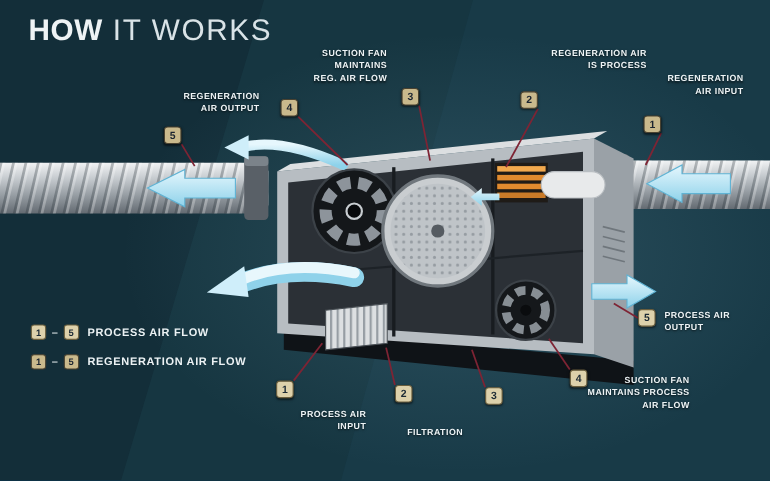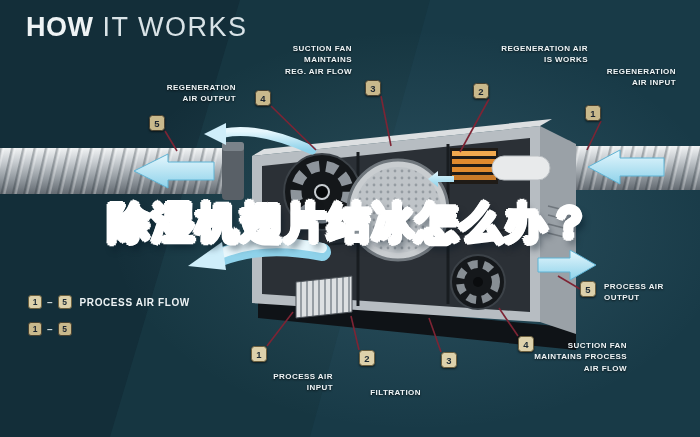--- a/index.html
+++ b/index.html
@@ -181,37 +181,34 @@
       <line x1="441" y1="352" x2="429" y2="318"></line>
       <line x1="359" y1="350" x2="351" y2="316"></line>
       <line x1="267" y1="346" x2="293" y2="312"></line>
     </g>
   </svg>
 
   <div class="title">
     <span class="strong">HOW</span><span class="light">IT WORKS</span>
   </div>
 
-  <div class="headline">
-    <span>除湿机翅片结冰怎么办？</span>
-  </div>
 
   <div class="lbl" style="left:136px;top:82px;width:100px">REGENERATION
 AIR OUTPUT</div>
   <div class="badge b-regen" style="left:149px;top:115px">5</div>
 
   <div class="lbl" style="left:248px;top:43px;width:104px">SUCTION FAN
 MAINTAINS
 REG. AIR FLOW</div>
   <div class="badge b-regen" style="left:255px;top:90px">4</div>
 
   <div class="badge b-regen" style="left:365px;top:80px">3</div>
 
   <div class="lbl" style="left:468px;top:43px;width:120px">REGENERATION AIR
-IS WORKS</div>
+IS PROCESS</div>
   <div class="badge b-regen" style="left:473px;top:83px">2</div>
 
   <div class="lbl" style="left:576px;top:66px;width:100px">REGENERATION
 AIR INPUT</div>
   <div class="badge b-regen" style="left:585px;top:105px">1</div>
 
   <div class="lbl" style="left:604px;top:281px;width:92px;text-align:left">PROCESS AIR
 OUTPUT</div>
   <div class="badge b-process" style="left:580px;top:281px">5</div>
 
@@ -233,16 +230,17 @@
     <div class="legend-row">
       <span class="badge b-process">1</span>
       <span class="legend-dash">–</span>
       <span class="badge b-process">5</span>
       <span class="legend-label">PROCESS AIR FLOW</span>
     </div>
     <div class="legend-row">
       <span class="badge b-regen">1</span>
       <span class="legend-dash">–</span>
       <span class="badge b-regen">5</span>
+      <span class="legend-label">REGENERATION AIR FLOW</span>
     </div>
   </div>
 
 </div>
 
 </body></html>

